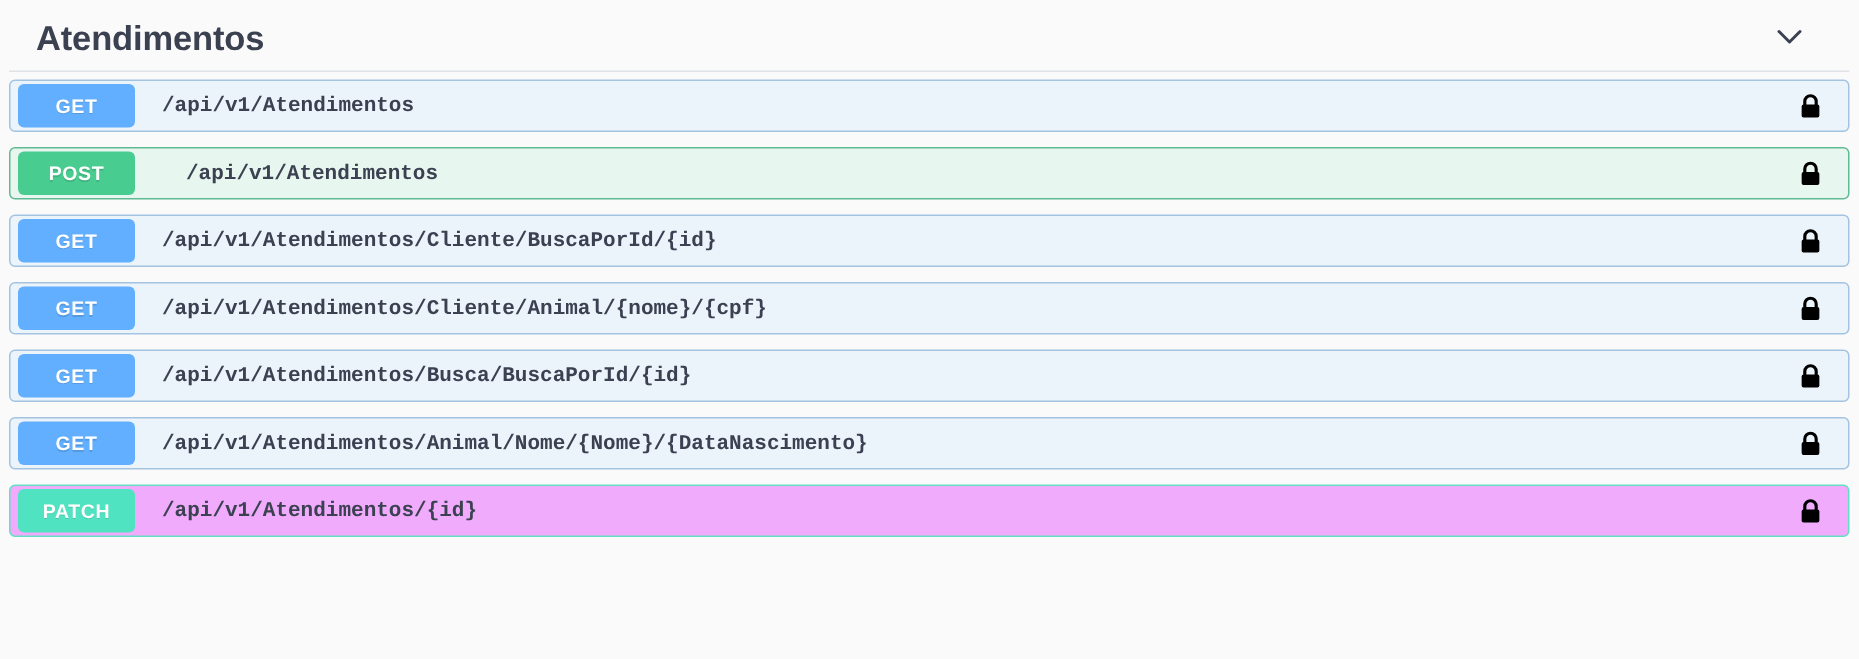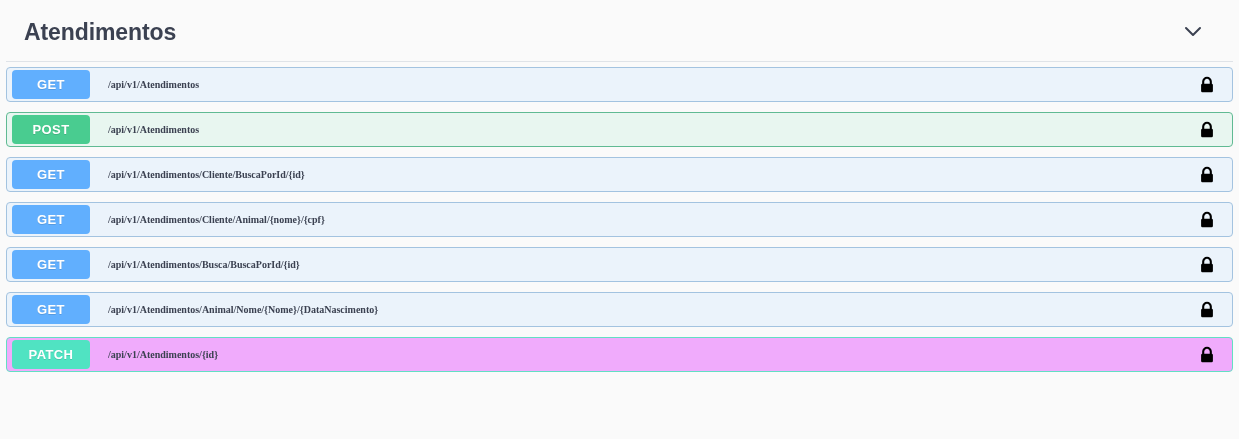--- a/index.html
+++ b/index.html
@@ -19,21 +19,21 @@
     width: 1239px;
     box-sizing: border-box;
   }
 
   
   .tag-header {
     display: flex;
     align-items: center;
     justify-content: space-between;
     padding: 0 12px 0 18px;
-    height: 62px;
+    height: 48px;
     box-sizing: border-box;
     border-bottom: 1px solid #dfe3e8;
     margin: 0 6px;
   }
   .tag-title {
     font-family: "Liberation Sans", sans-serif;
     font-size: 23px;
     font-weight: bold;
     color: #3b4151;
     letter-spacing: -0.1px;
@@ -68,20 +68,21 @@
     padding: 0 14px 0 5px;
     cursor: pointer;
   }
   .opblock.get {
     background: #ebf3fb;
     border: 1px solid #a3c3e0;
   }
   .opblock.post {
     background: #e8f6f0;
     border: 1px solid #60ba93;
+    gap: 16px;
   }
   .opblock.patch {
     background: #f0abfc;
     border: 1px solid #63dfc3;
   }
 
   .opblock-summary-method {
     font-family: "Liberation Sans", sans-serif;
     font-size: 13px;
     font-weight: bold;
@@ -93,22 +94,22 @@
     letter-spacing: 0.4px;
     text-shadow: 0 1px 0 rgba(0,0,0,0.12);
     box-sizing: border-box;
     flex: 0 0 auto;
   }
   .opblock.get .opblock-summary-method { background: #61affe; }
   .opblock.post .opblock-summary-method { background: #49cc90; }
   .opblock.patch .opblock-summary-method { background: #50e3c2; }
 
   .opblock-summary-path {
-    font-family: Liberation Serif, serif;
-    font-size: 10px;
+    font-family: Liberation Mono, monospace;
+    font-size: 14px;
     font-weight: bold;
     color: #3b4151;
     margin-left: 18px;
     flex: 1 1 auto;
     white-space: nowrap;
     overflow: hidden;
     text-overflow: ellipsis;
   }
 
   .auth-lock {

